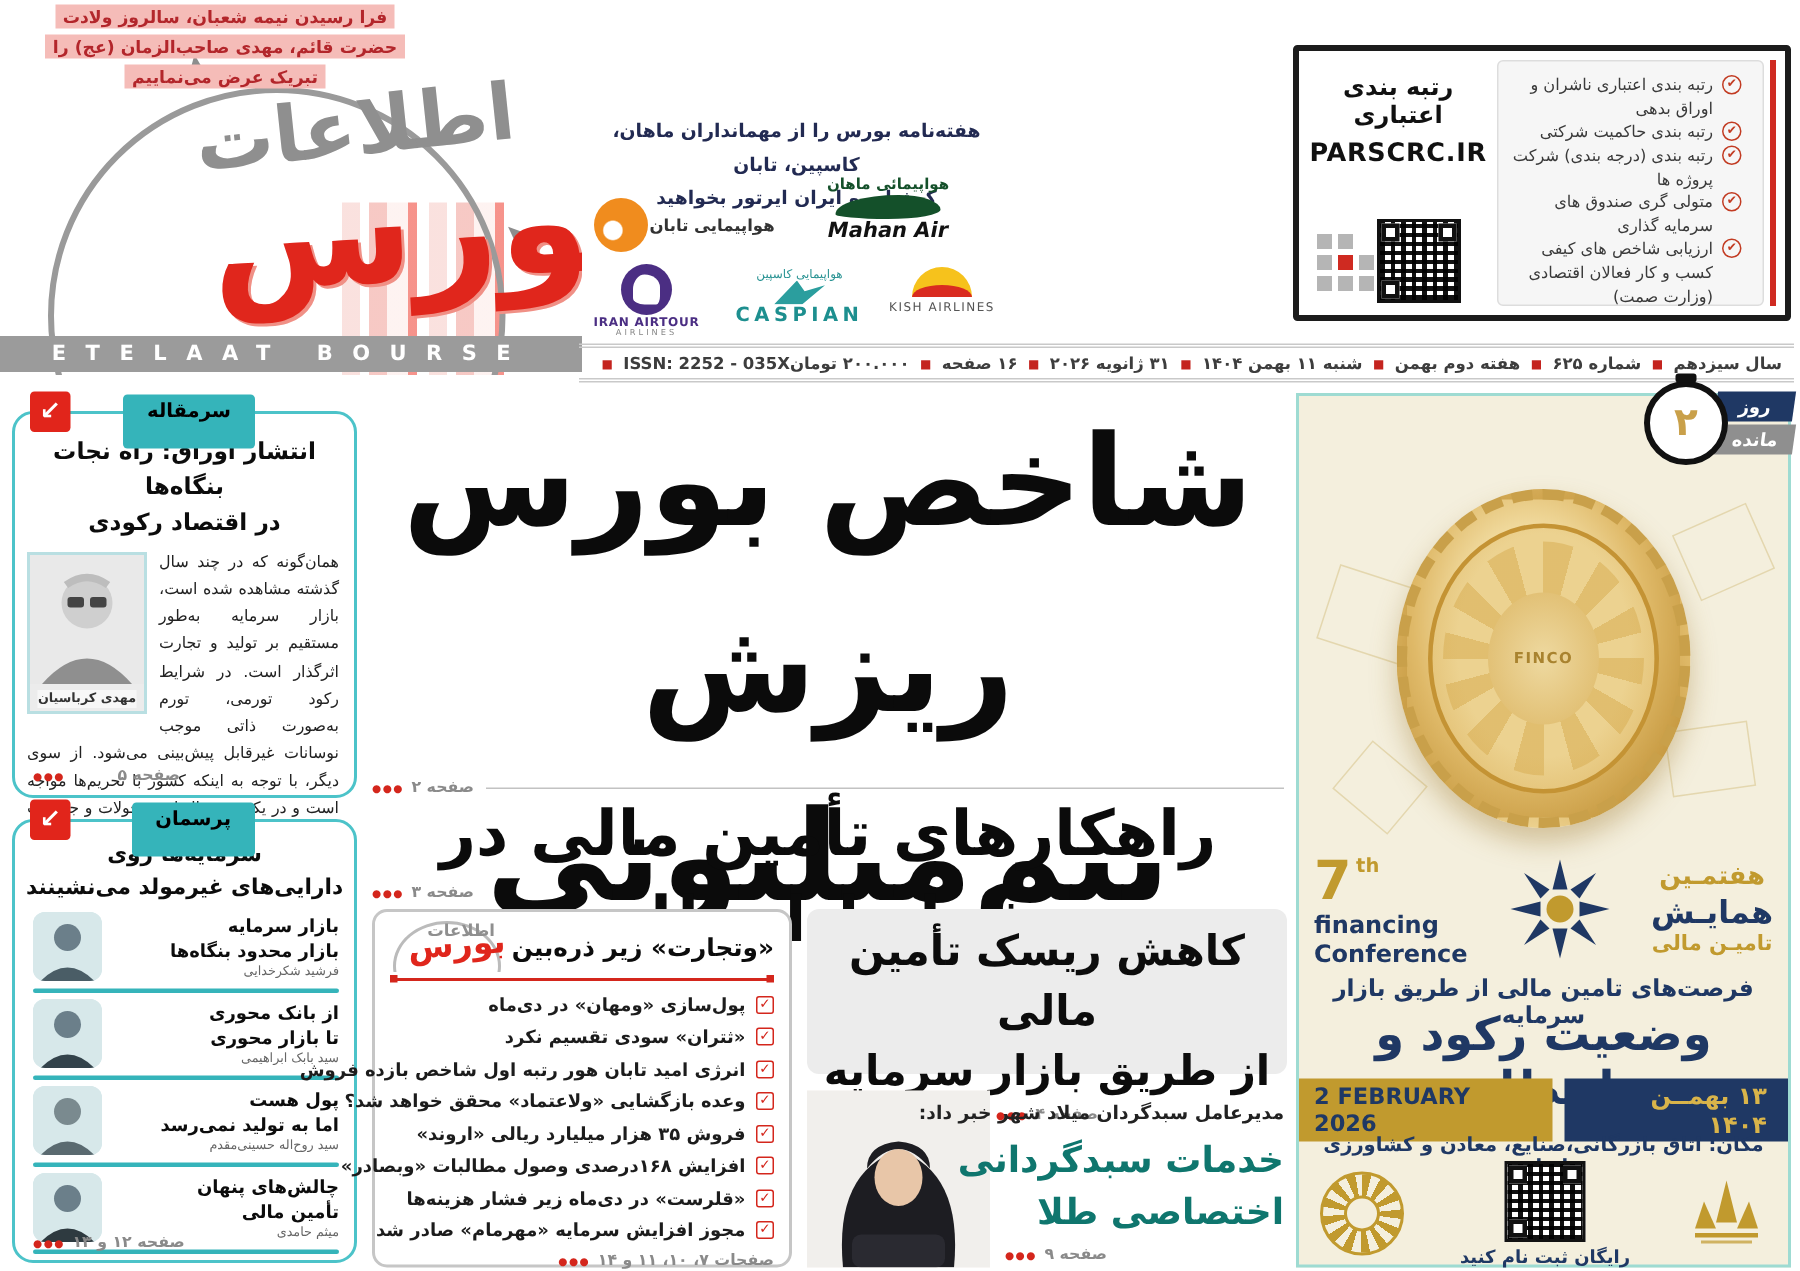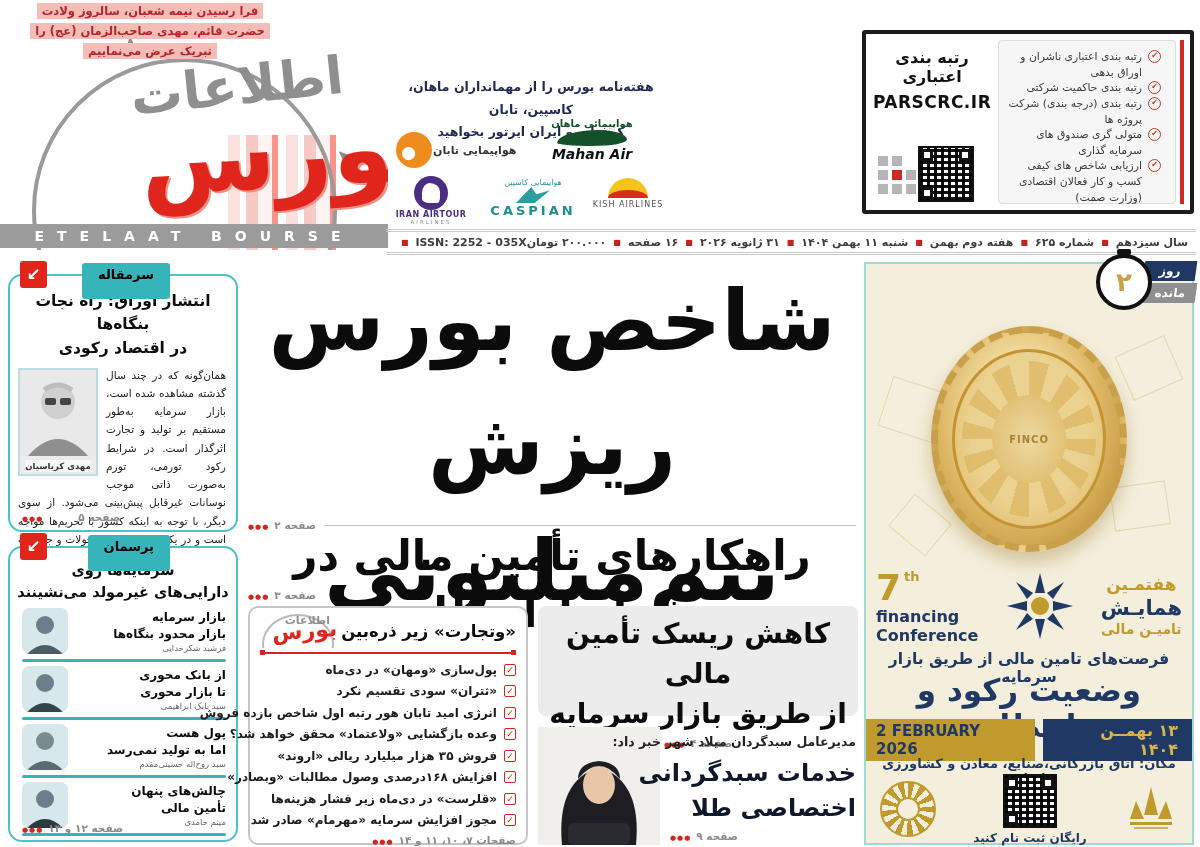--- a/index.html
+++ b/index.html
@@ -136,21 +136,21 @@
   .vt-t { font-size:12px; font-weight:bold; color:#1c1c1c; white-space:nowrap;}
   #vt-page { margin-top:3px; }
 
   
   #riskbox { left:538px; top:606px; width:320px; height:110px; background:#ececec; border-radius:8px; text-align:center; padding-top:8px;}
   #riskbox .t { font-size:28px; font-weight:bold; color:#0c0c0c; line-height:1.42;}
   #risk-page { display:flex; justify-content:center; margin-top:4px;}
   #goldnews { left:538px; top:722px; width:320px; height:123px;}
   #gn-photo { position:absolute; left:0; bottom:0; width:122px; height:118px; overflow:hidden; background:#f1efec;}
   #gn-kicker { position:absolute; right:2px; top:12px; font-size:12.5px; color:#222; font-weight:bold;}
-  #gn-title { position:absolute; right:2px; top:34px; font-size:24px; font-weight:bold; color:#0f172a; text-align:right; line-height:1.45;}
+  #gn-title { position:absolute; right:2px; top:34px; font-size:24px; font-weight:bold; color:#0f766e; text-align:right; line-height:1.45;}
   #gn-page { position:absolute; right:120px; top:108px;}
 
   
   #confad { left:864px; top:262px; width:330px; height:583px; background:#f4efdd; border:2px solid #9edbd2; overflow:visible;}
   .kite { position:absolute; border:1.5px solid #d9c690; opacity:.6; }
   #coin { position:absolute; left:50%; top:62px; transform:translateX(-50%); width:196px; height:226px; border-radius:50%;
     background:radial-gradient(ellipse at 45% 38%, #f3dfa6 0 30%, #dfb968 55%, #c79a42 80%, #a87c2c 100%);
     border:7px dashed #c9a04a; box-shadow:0 10px 18px rgba(150,110,30,.35);}
   #coin .inner { position:absolute; left:14px; top:16px; right:14px; bottom:16px; border-radius:50%; border:3px solid #c49334;
     background:radial-gradient(ellipse at 50% 45%, #ecd290 0 55%, #dcb35e 100%);}

